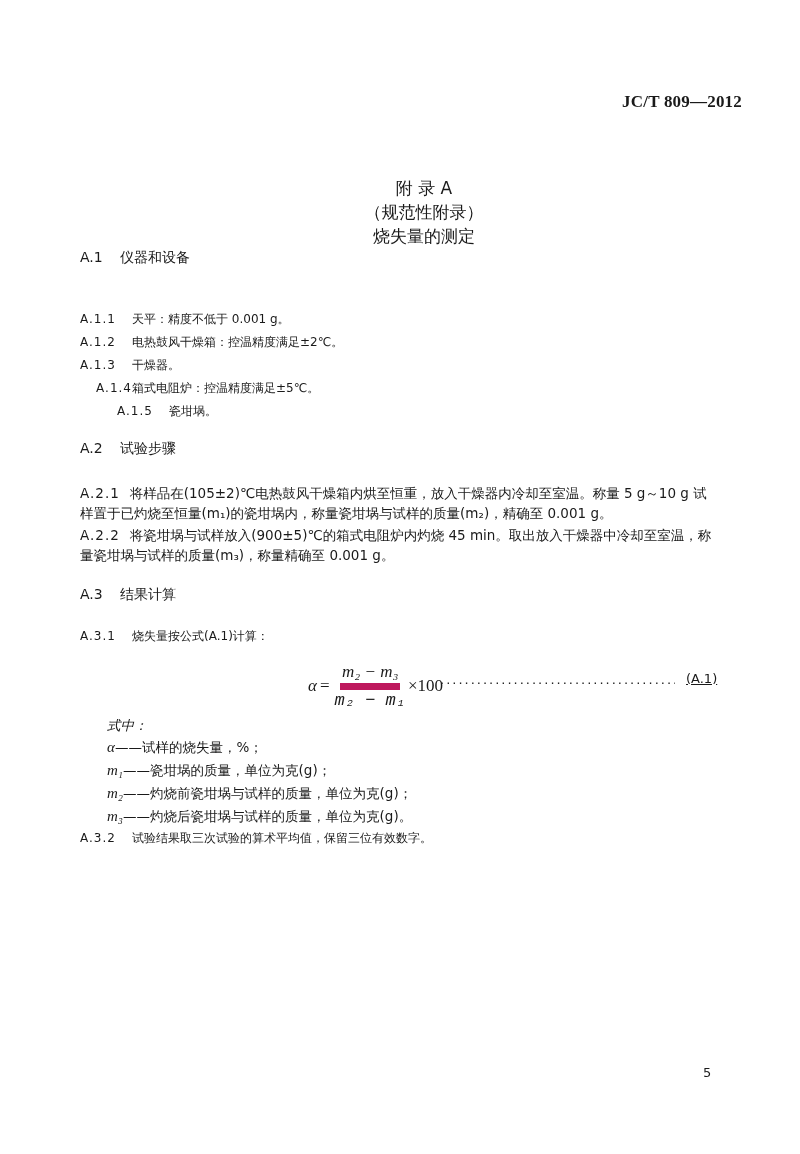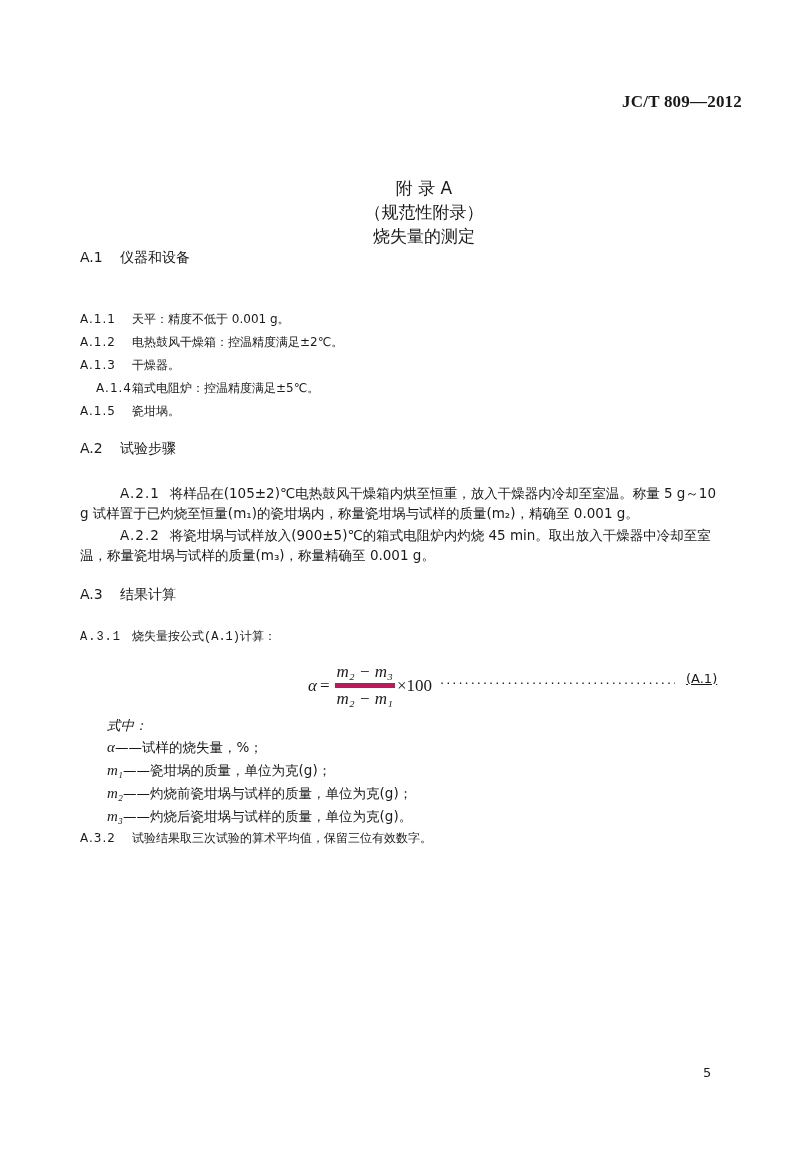--- a/index.html
+++ b/index.html
@@ -11,29 +11,29 @@
     .std-code {
       top: 92px; right: 58px; font-family: "Liberation Serif", serif;
       font-weight: bold; font-size: 17px; letter-spacing: 0.2px;
     }
     .center { left: 0; width: 800px; text-align: center; font-size: 17px; padding-left: 24px; }
     .heading { font-size: 14px; left: 80px; }
     .heading .num { display: inline-block; width: 40px; }
     .item { font-size: 12px; left: 80px; }
     .item .num { display: inline-block; width: 52px; letter-spacing: 1px; }
     .para { font-size: 13.5px; left: 80px; width: 640px; white-space: normal; line-height: 20px; }
-    .para .num { letter-spacing: 1px; margin-right: 10px; margin-left: 40px; }
+    .para .num { letter-spacing: 1px; margin-right: 10px; }
     .formula {
       top: 662px; left: 308px; font-family: "Liberation Serif", serif; font-size: 17px;
       display: flex; align-items: center;
     }
     .formula i { font-style: italic; }
     .frac { display: inline-flex; flex-direction: column; align-items: center; margin: 0 2px; }
-    .frac .top { border-bottom: 5px solid #be185d; padding: 0 2px 1px 2px; }
-    .frac .bot { padding-top: 1px; }
+    .frac .top { border-bottom: 7px solid #be185d; padding: 0 2px 1px 2px; }
+    .frac .bot { padding-top: 1px; font-family: Liberation Mono, monospace; }
     .leader {
       top: 672px; left: 440px; width: 235px; overflow: hidden;
       font-size: 13px; letter-spacing: 2px; color: #222;
     }
     .eq-num { top: 671px; left: 686px; font-size: 13px; text-decoration: underline; }
     .var { font-size: 13.5px; left: 107px; }
     .var i { font-family: "Liberation Serif", serif; font-style: italic; font-size: 15px; }
     .page-num { top: 1065px; left: 703px; font-size: 13px; }
   </style>
 </head>
@@ -45,32 +45,32 @@
 <div class="abs center" style="top:201px;">（规范性附录）</div>
 <div class="abs center" style="top:225px;">烧失量的测定</div>
 
 <div class="abs heading" style="top:249px;">
   <span class="num">A.1</span><span>仪器和设备</span>
 </div>
 <div class="abs item" style="top:311px;"><span class="num">A.1.1</span><span>天平：精度不低于 0.001 g。</span></div>
 <div class="abs item" style="top:334px;"><span class="num">A.1.2</span><span>电热鼓风干燥箱：控温精度满足±2℃。</span></div>
 <div class="abs item" style="top:357px;"><span class="num">A.1.3</span><span>干燥器。</span></div>
 <div class="abs item" style="top:380px;text-align:right;"><span class="num">A.1.4</span><span>箱式电阻炉：控温精度满足±5℃。</span></div>
-<div class="abs item" style="top:403px;"><span class="num">A.1.5</span><span>瓷坩埚。</span></div>
+<div class="abs item" style="top:403px;margin-left:37px;"><span class="num">A.1.5</span><span>瓷坩埚。</span></div>
 
 <div class="abs heading" style="top:440px;">
   <span class="num">A.2</span><span>试验步骤</span>
 </div>
 <div class="abs para" style="top:483px;"><span class="num">A.2.1</span><span>将样品在(105±2)℃电热鼓风干燥箱内烘至恒重，放入干燥器内冷却至室温。称量 5 g～10 g 试样置于已灼烧至恒量(m₁)的瓷坩埚内，称量瓷坩埚与试样的质量(m₂)，精确至 0.001 g。</span></div>
 <div class="abs para" style="top:525px;"><span class="num">A.2.2</span><span>将瓷坩埚与试样放入(900±5)℃的箱式电阻炉内灼烧 45 min。取出放入干燥器中冷却至室温，称量瓷坩埚与试样的质量(m₃)，称量精确至 0.001 g。</span></div>
 
 <div class="abs heading" style="top:586px;">
   <span class="num">A.3</span><span>结果计算</span>
 </div>
-<div class="abs item" style="top:628px;font-family:Liberation Mono, monospace;"><span class="num">A.3.1</span><span>烧失量按公式(A.1)计算：</span></div>
+<div class="abs item" style="top:628px;"><span class="num">A.3.1</span><span>烧失量按公式(A.1)计算：</span></div>
 
 <div class="abs formula">
   <i>α</i>
   <span style="margin:0 3px;">=</span>
   <span class="frac">
     <i class="top">m₂ − m₃</i>
     <i class="bot">m₂ − m₁</i>
   </span>
   <span>×100</span>
 </div>

